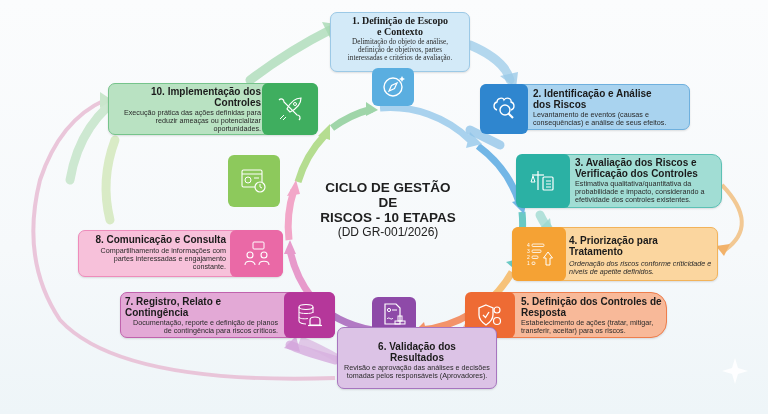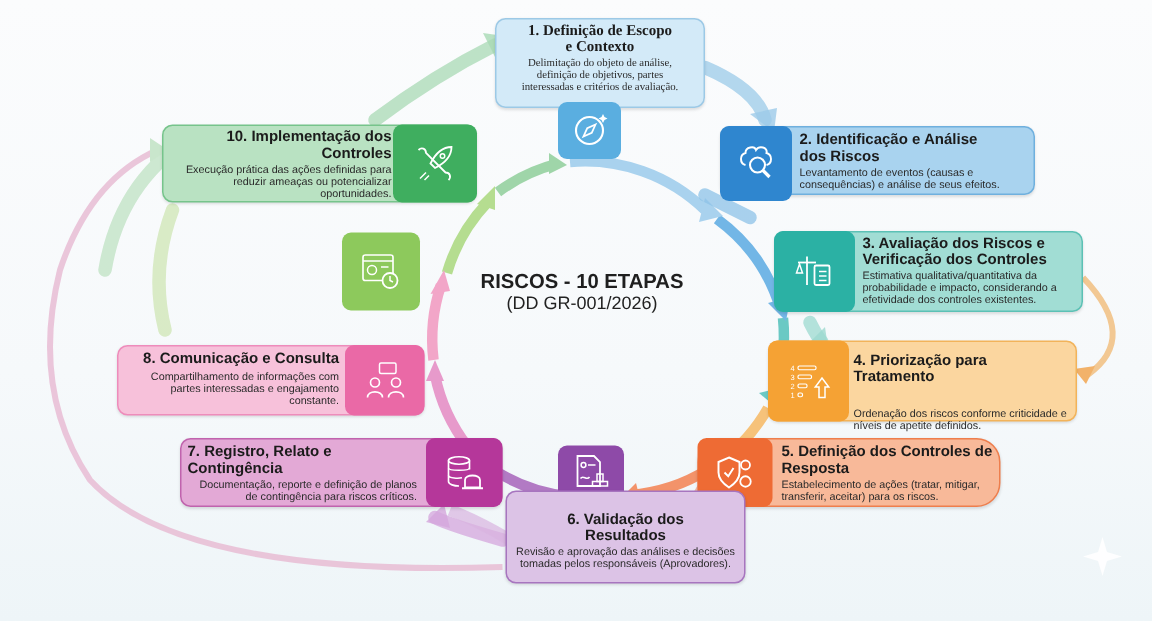--- a/index.html
+++ b/index.html
@@ -119,40 +119,40 @@
     <div class="desc">Levantamento de eventos (causas e consequências) e análise de seus efeitos.</div>
   </div>
   <div class="iconbox" style="left:480px; top:84px; width:48px; height:50px; background:#2f86cf;">
     <svg viewBox="0 0 30 30">
       <path d="M8,16 C4,15 4,9 8,8 C8,4 14,3 15,6 C17,3 23,4 22,8 C26,9 26,15 22,16" fill="none" stroke="#fff" stroke-width="1.3"></path>
       <circle cx="16" cy="16" r="5" fill="none" stroke="#fff" stroke-width="1.4"></circle>
       <line x1="19.5" y1="19.5" x2="24" y2="24" stroke="#fff" stroke-width="2.2"></line>
     </svg>
   </div>
 
-  <div class="box" style="left:516px; top:154px; width:206px; height:54px; background:#a1ddd4; border-color:#5cc1b5; padding:3px 14px 3px 58px;">
+  <div class="box" style="left:516px; top:154px; width:206px; height:54px; background:#a1ddd4; border-color:#5cc1b5; padding:3px 14px 3px 58px;border-radius:10px;">
     <div class="title">3. Avaliação dos Riscos e</div>
     <div class="title">Verificação dos Controles</div>
     <div class="desc">Estimativa qualitativa/quantitativa da probabilidade e impacto, considerando a efetividade dos controles existentes.</div>
   </div>
   <div class="iconbox" style="left:516px; top:154px; width:54px; height:54px; background:#2bb1a4;">
     <svg viewBox="0 0 30 30">
       <line x1="10" y1="5" x2="10" y2="24" stroke="#fff" stroke-width="1.2"></line>
       <line x1="4" y1="9" x2="16" y2="9" stroke="#fff" stroke-width="1.2"></line>
       <path d="M3,16 L5,10 L7,16 z" fill="none" stroke="#fff" stroke-width="1"></path>
       <rect x="15" y="11" width="10" height="13" rx="1" fill="none" stroke="#fff" stroke-width="1.2"></rect>
       <line x1="18" y1="15" x2="23" y2="15" stroke="#fff"></line>
         <line x1="18" y1="18" x2="23" y2="18" stroke="#fff"></line>
         <line x1="18" y1="21" x2="23" y2="21" stroke="#fff"></line>
     </svg>
   </div>
 
   <div class="box" style="left:512px; top:227px; width:206px; height:54px; background:#fbd69f; border-color:#f2b35a; padding:8px 4px 4px 56px;">
     <div class="title">4. Priorização para Tratamento</div>
-    <div class="desc" style="margin-top:15px;">Ordenação dos riscos conforme criticidade e níveis de apetite definidos.</div>
+    <div class="desc" style="margin-top:3px;font-style:italic;">Ordenação dos riscos conforme criticidade e níveis de apetite definidos.</div>
   </div>
   <div class="iconbox" style="left:512px; top:227px; width:54px; height:54px; background:#f5a234;">
     <svg viewBox="0 0 30 30">
       <text x="3" y="8" font-size="5" fill="#fff" font-family="Liberation Sans, sans-serif">4</text>
       <text x="3" y="14" font-size="5" fill="#fff" font-family="Liberation Sans, sans-serif">3</text>
       <text x="3" y="20" font-size="5" fill="#fff" font-family="Liberation Sans, sans-serif">2</text>
       <text x="3" y="26" font-size="5" fill="#fff" font-family="Liberation Sans, sans-serif">1</text>
       <rect x="8" y="5" width="12" height="2.5" rx="1" fill="none" stroke="#fff" stroke-width="0.8"></rect>
       <rect x="8" y="11" width="9" height="2.5" rx="1" fill="none" stroke="#fff" stroke-width="0.8"></rect>
       <rect x="8" y="17" width="6" height="2.5" rx="1" fill="none" stroke="#fff" stroke-width="0.8"></rect>
@@ -238,16 +238,17 @@
   <div class="iconbox" style="left:262px; top:83px; width:56px; height:52px; background:#3fae5f;">
     <svg viewBox="0 0 30 30">
       <path d="M4,6 C6,4 9,5 9,8 L22,21 C25,21 26,24 24,26" fill="none" stroke="#fff" stroke-width="1.2"></path>
       <path d="M26,4 C20,4 15,9 12,15 L15,18 C21,15 26,10 26,4 z" fill="none" stroke="#fff" stroke-width="1.2"></path>
       <circle cx="20" cy="10" r="1.5" fill="none" stroke="#fff"></circle>
       <path d="M9,21 L5,25 M11,23 L8,26" stroke="#fff" stroke-width="1"></path>
     </svg>
   </div>
 
   <div class="center">
+    <div class="t1">CICLO DE GESTÃO DE</div>
     <div class="t1">RISCOS - 10 ETAPAS</div>
     <div class="t2">(DD GR-001/2026)</div>
   </div>
 </div>
 
 </body></html>

